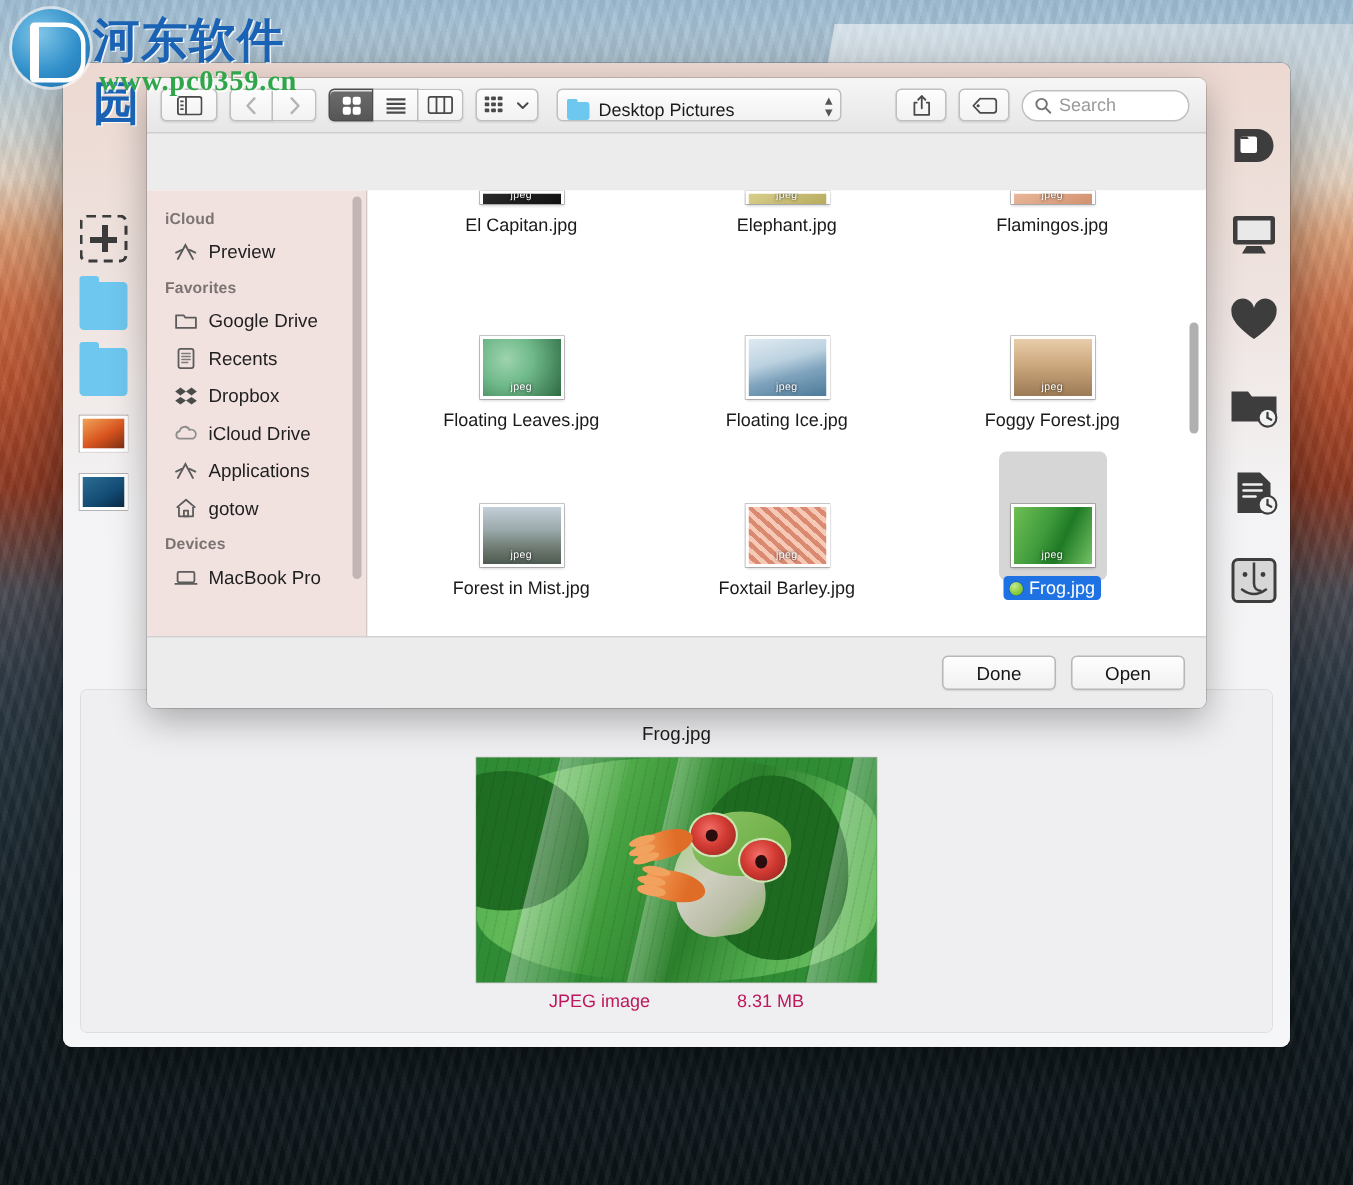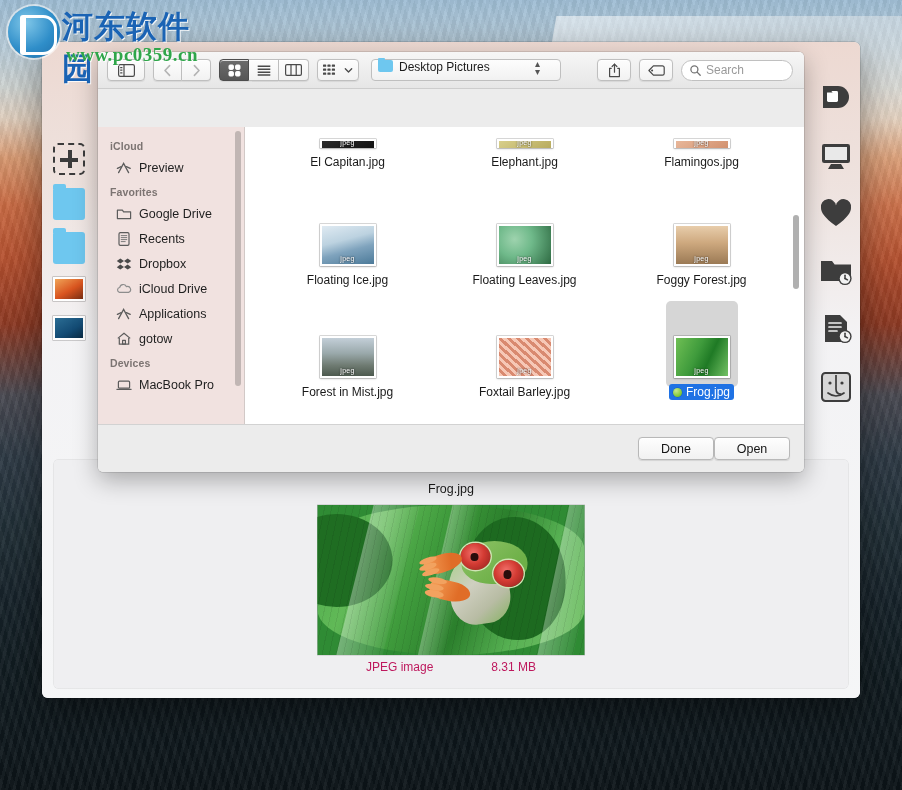--- a/index.html
+++ b/index.html
@@ -196,22 +196,22 @@
   #view-group .tb-btn { width: 30px; }
   #btn-arrange { width: 42px; gap: 3px; }
 
   #path-popup {
     height: 22px;
     flex: 0 0 190px;
     margin-left: 4px;
     background: linear-gradient(to bottom,#fdfdfd,#f1f1f1);
     border: 1px solid #bfbfbf;
     border-radius: 4px;
-    display: flex; align-items: flex-start;
-    padding: 0 20px 0 6px;
+    display: flex; align-items: flex-end;
+    padding: 0 5px 0 6px;
     font-size: 12px; color: #1c1c1c;
     cursor: default;
   }
   #path-folder-icon {
     width: 15px; height: 12px;
     background: #6ec7ef;
     border-radius: 1px 2px 2px 2px;
     margin-right: 6px;
     position: relative; flex: none;
   }
@@ -342,41 +342,42 @@
   }
   .tag-dot {
     width: 9px; height: 9px; border-radius: 50%;
     background: radial-gradient(circle at 35% 30%, #c7e98d, #7bc62d 70%, #5ca41d);
     box-shadow: 0 0 0 .5px rgba(0,0,0,.2);
     flex: none;
   }
 
   
   #grid-row-top { height: 56px; align-items: flex-start; }
-  #grid-row-top .grid-cell { justify-content: flex-start; padding-top: 12px; padding-bottom: 0; }
+  #grid-row-top .grid-cell { justify-content: flex-start; padding-top: 0; padding-bottom: 0; }
   #grid-row-top .thumb {
     height: 9px;
     border-bottom: none;
     margin-bottom: 6px;
   }
 
   #grid-scrollbar {
     position: absolute; right: 5px; top: 88px;
     width: 6px; height: 74px;
     background: #b0b0b0;
     border-radius: 3px;
   }
 
   
   #sheet-footer {
     position: absolute; bottom: 0; left: 0; right: 0;
     height: 48px;
     background: #ececec;
     border-top: 1px solid #d2d2d2;
     display: flex; align-items: center; justify-content: flex-end;
+    gap: 10px;
     padding-right: 14px;
     padding-left: 11px;
   }
   .sheet-btn {
     min-width: 76px; height: 23px;
     background: linear-gradient(to bottom,#fefefe,#f1f1f1);
     border: 1px solid #b8b8b8;
     border-radius: 4px;
     font-size: 12.5px; color: #141414;
     font-family: "Liberation Sans", sans-serif;
@@ -752,30 +753,30 @@
               <div class="grid-cell">
                 <div class="thumb" style="background:linear-gradient(150deg,#e8b79a,#d2916f)">
                   <span class="ext-badge">jpeg</span>
                 </div>
                 <div class="cell-name">Flamingos.jpg</div>
               </div>
             </div>
 
             <div class="grid-row">
               <div class="grid-cell">
+                <div class="thumb" style="background:radial-gradient(circle at 30% 35%,#9ed3ae 0%,#6fb98a 40%,#2e6a42 100%)">
+                  <span class="ext-badge">jpeg</span>
+                </div>
+                <div class="cell-name">Floating Leaves.jpg</div>
+              </div>
+              <div class="grid-cell">
                 <div class="thumb" style="background:linear-gradient(165deg,#dfeaf2 0%,#bcd2e0 38%,#7fa3bd 62%,#4c7a99 100%)">
                   <span class="ext-badge">jpeg</span>
                 </div>
                 <div class="cell-name">Floating Ice.jpg</div>
-              </div>
-              <div class="grid-cell">
-                <div class="thumb" style="background:radial-gradient(circle at 30% 35%,#9ed3ae 0%,#6fb98a 40%,#2e6a42 100%)">
-                  <span class="ext-badge">jpeg</span>
-                </div>
-                <div class="cell-name">Floating Leaves.jpg</div>
               </div>
               <div class="grid-cell">
                 <div class="thumb" style="background:linear-gradient(180deg,#e8cdab 0%,#cda87e 45%,#9b7a55 100%)">
                   <span class="ext-badge">jpeg</span>
                 </div>
                 <div class="cell-name">Foggy Forest.jpg</div>
               </div>
             </div>
 
             <div class="grid-row">

